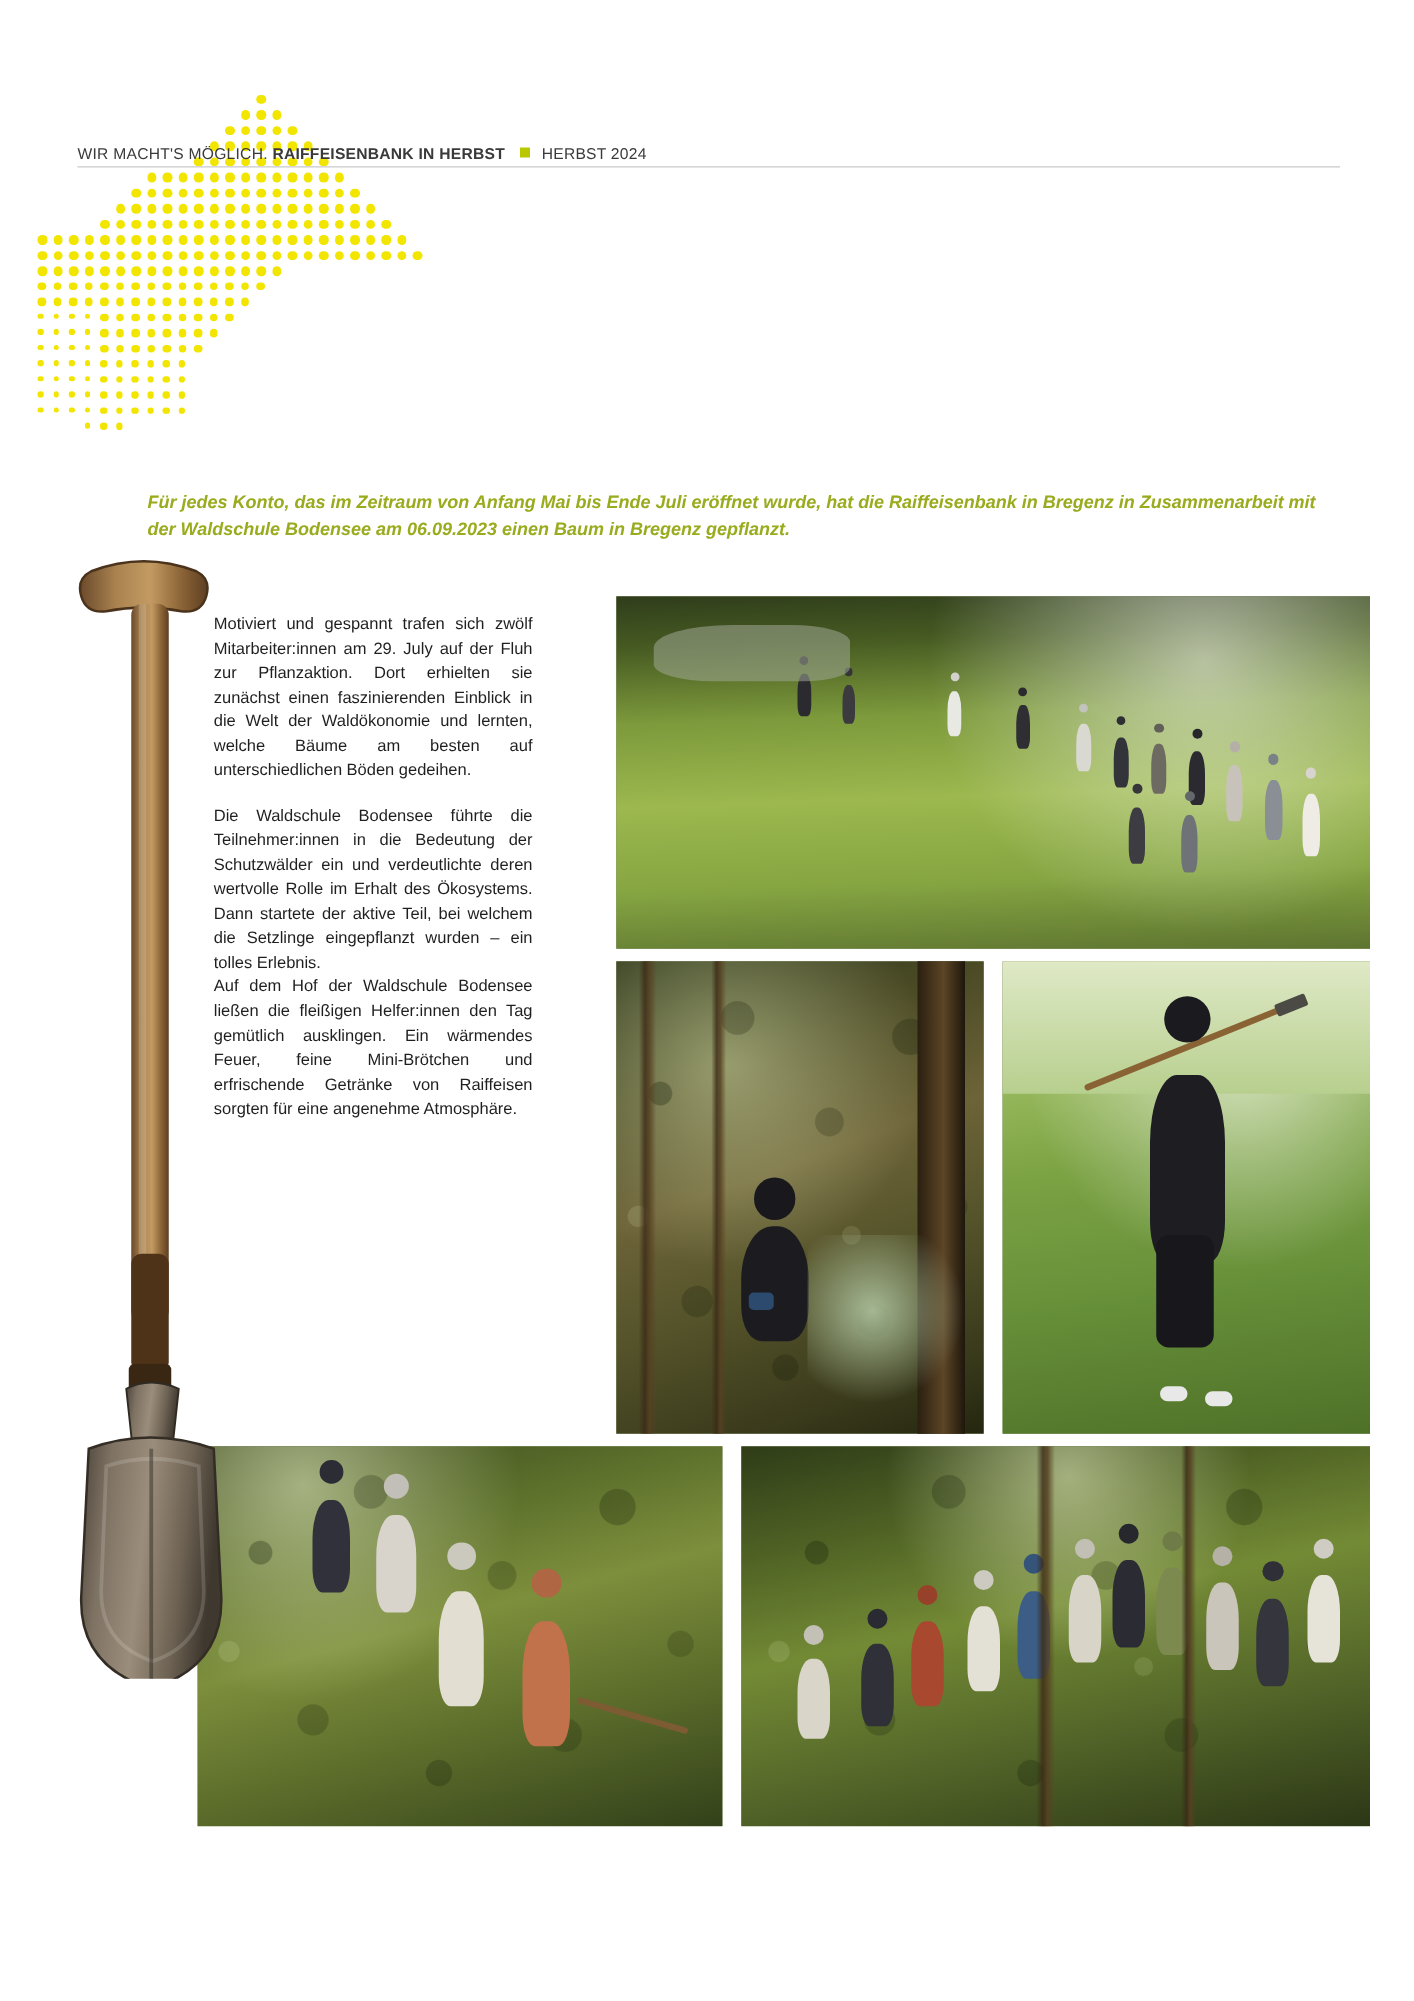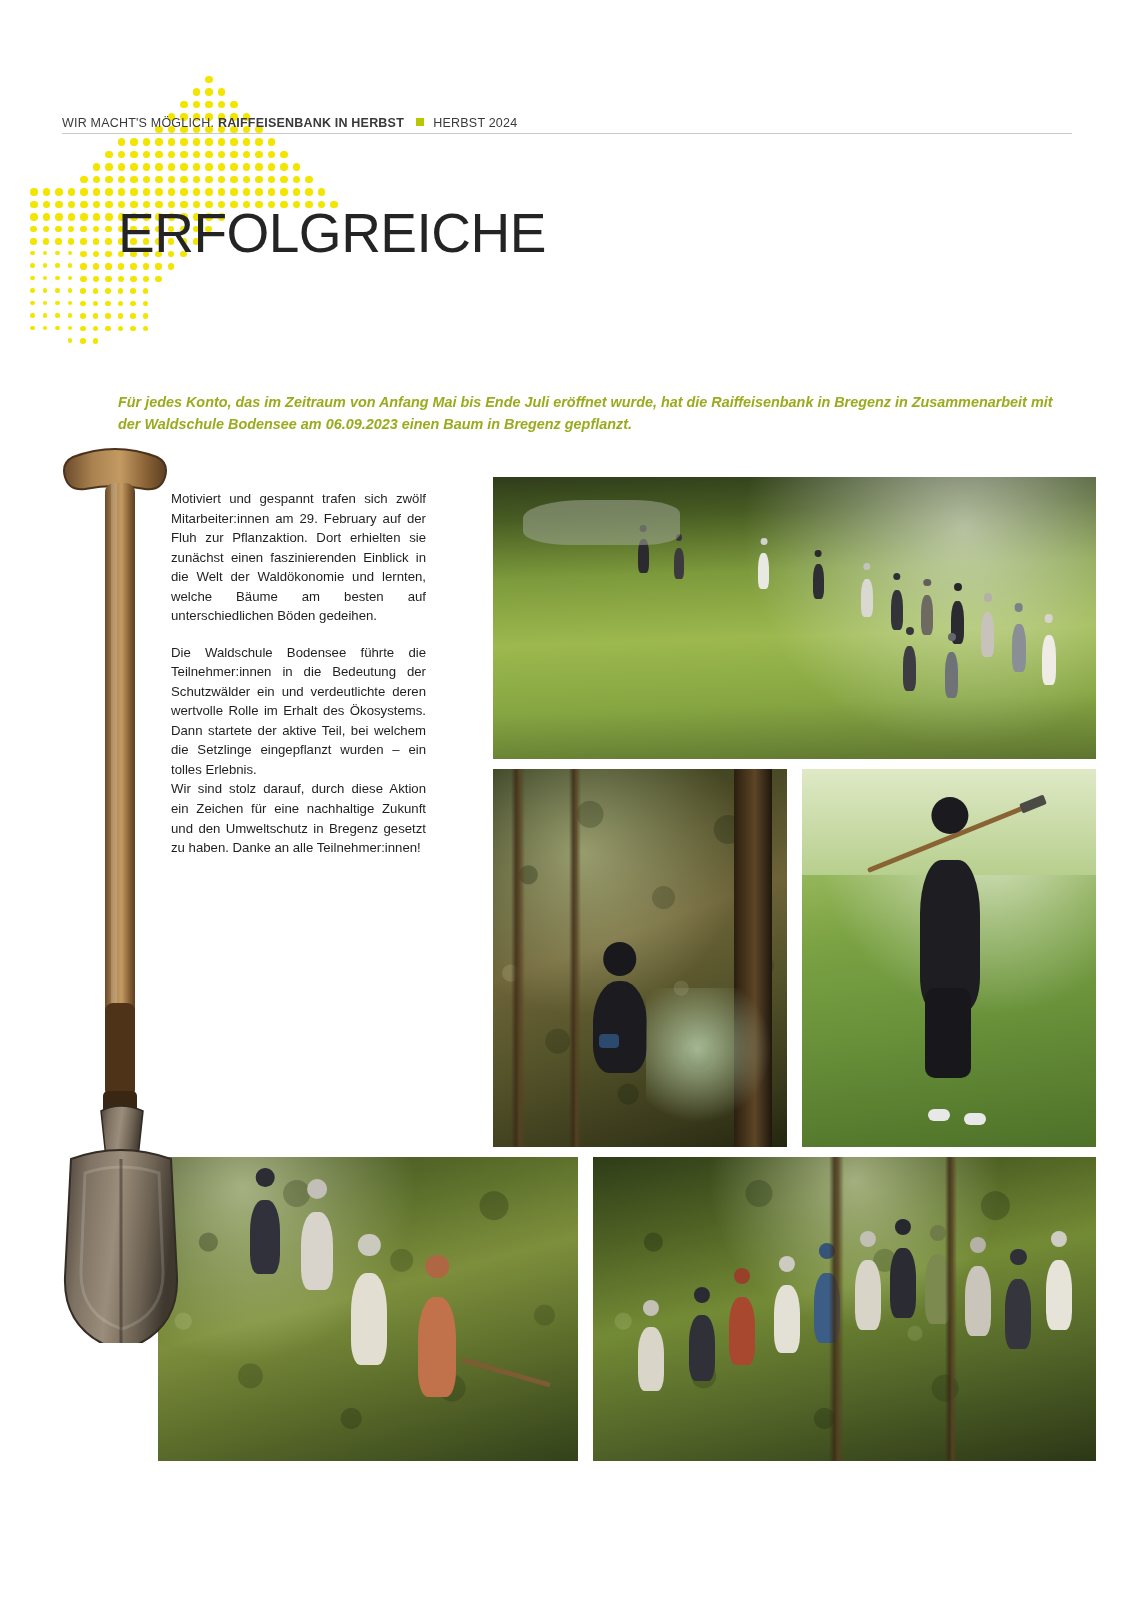--- a/index.html
+++ b/index.html
@@ -496,29 +496,28 @@
   <div class="kicker-rule"></div>
   <div class="kicker-text">
     <span class="light">WIR MACHT'S MÖGLICH.</span>
     <span class="bold">RAIFFEISENBANK IN HERBST</span>
     <span class="kicker-sq"></span>
     <span class="kicker-season">HERBST 2024</span>
   </div>
 </div>
 
 <div class="headline">
-  <h1 class="hl-1">ERFOLGREICHE</h1>
 </div>
 
 <div class="lead">Für jedes Konto, das im Zeitraum von Anfang Mai bis Ende Juli eröffnet wurde, hat die Raiffeisenbank in Bregenz in Zusammenarbeit mit der Waldschule Bodensee am 06.09.2023 einen Baum in Bregenz gepflanzt.</div>
 
 <div class="body-col">
-  <p>Motiviert und gespannt trafen sich zwölf Mitarbeiter:innen am 29. February auf der Fluh zur Pflanzaktion. Dort erhielten sie zunächst einen faszinierenden Einblick in die Welt der Waldökonomie und lernten, welche Bäume am besten auf unterschiedlichen Böden gedeihen.</p>
+  <p>Motiviert und gespannt trafen sich zwölf Mitarbeiter:innen am 29. July auf der Fluh zur Pflanzaktion. Dort erhielten sie zunächst einen faszinierenden Einblick in die Welt der Waldökonomie und lernten, welche Bäume am besten auf unterschiedlichen Böden gedeihen.</p>
   <p class="tight">Die Waldschule Bodensee führte die Teilnehmer:innen in die Bedeutung der Schutzwälder ein und verdeutlichte deren wertvolle Rolle im Erhalt des Ökosystems. Dann startete der aktive Teil, bei welchem die Setzlinge eingepflanzt wurden – ein tolles Erlebnis.</p>
-  <p>Wir sind stolz darauf, durch diese Aktion ein Zeichen für eine nachhaltige Zukunft und den Umweltschutz in Bregenz gesetzt zu haben. Danke an alle Teilnehmer:innen!</p>
+  <p>Auf dem Hof der Waldschule Bodensee ließen die fleißigen Helfer:innen den Tag gemütlich ausklingen. Ein wärmendes Feuer, feine Mini-Brötchen und erfrischende Getränke von Raiffeisen sorgten für eine angenehme Atmosphäre.</p>
 </div>
 
 <div class="shovel">
   <svg viewBox="0 0 135 900" width="135" height="900" xmlns="http://www.w3.org/2000/svg">
     <defs>
       <linearGradient id="woodG" x1="0" y1="0" x2="1" y2="0">
         <stop offset="0%" stop-color="#6b4a2c"></stop>
         <stop offset="28%" stop-color="#a9824f"></stop>
         <stop offset="55%" stop-color="#c39a62"></stop>
         <stop offset="80%" stop-color="#8a6336"></stop>

